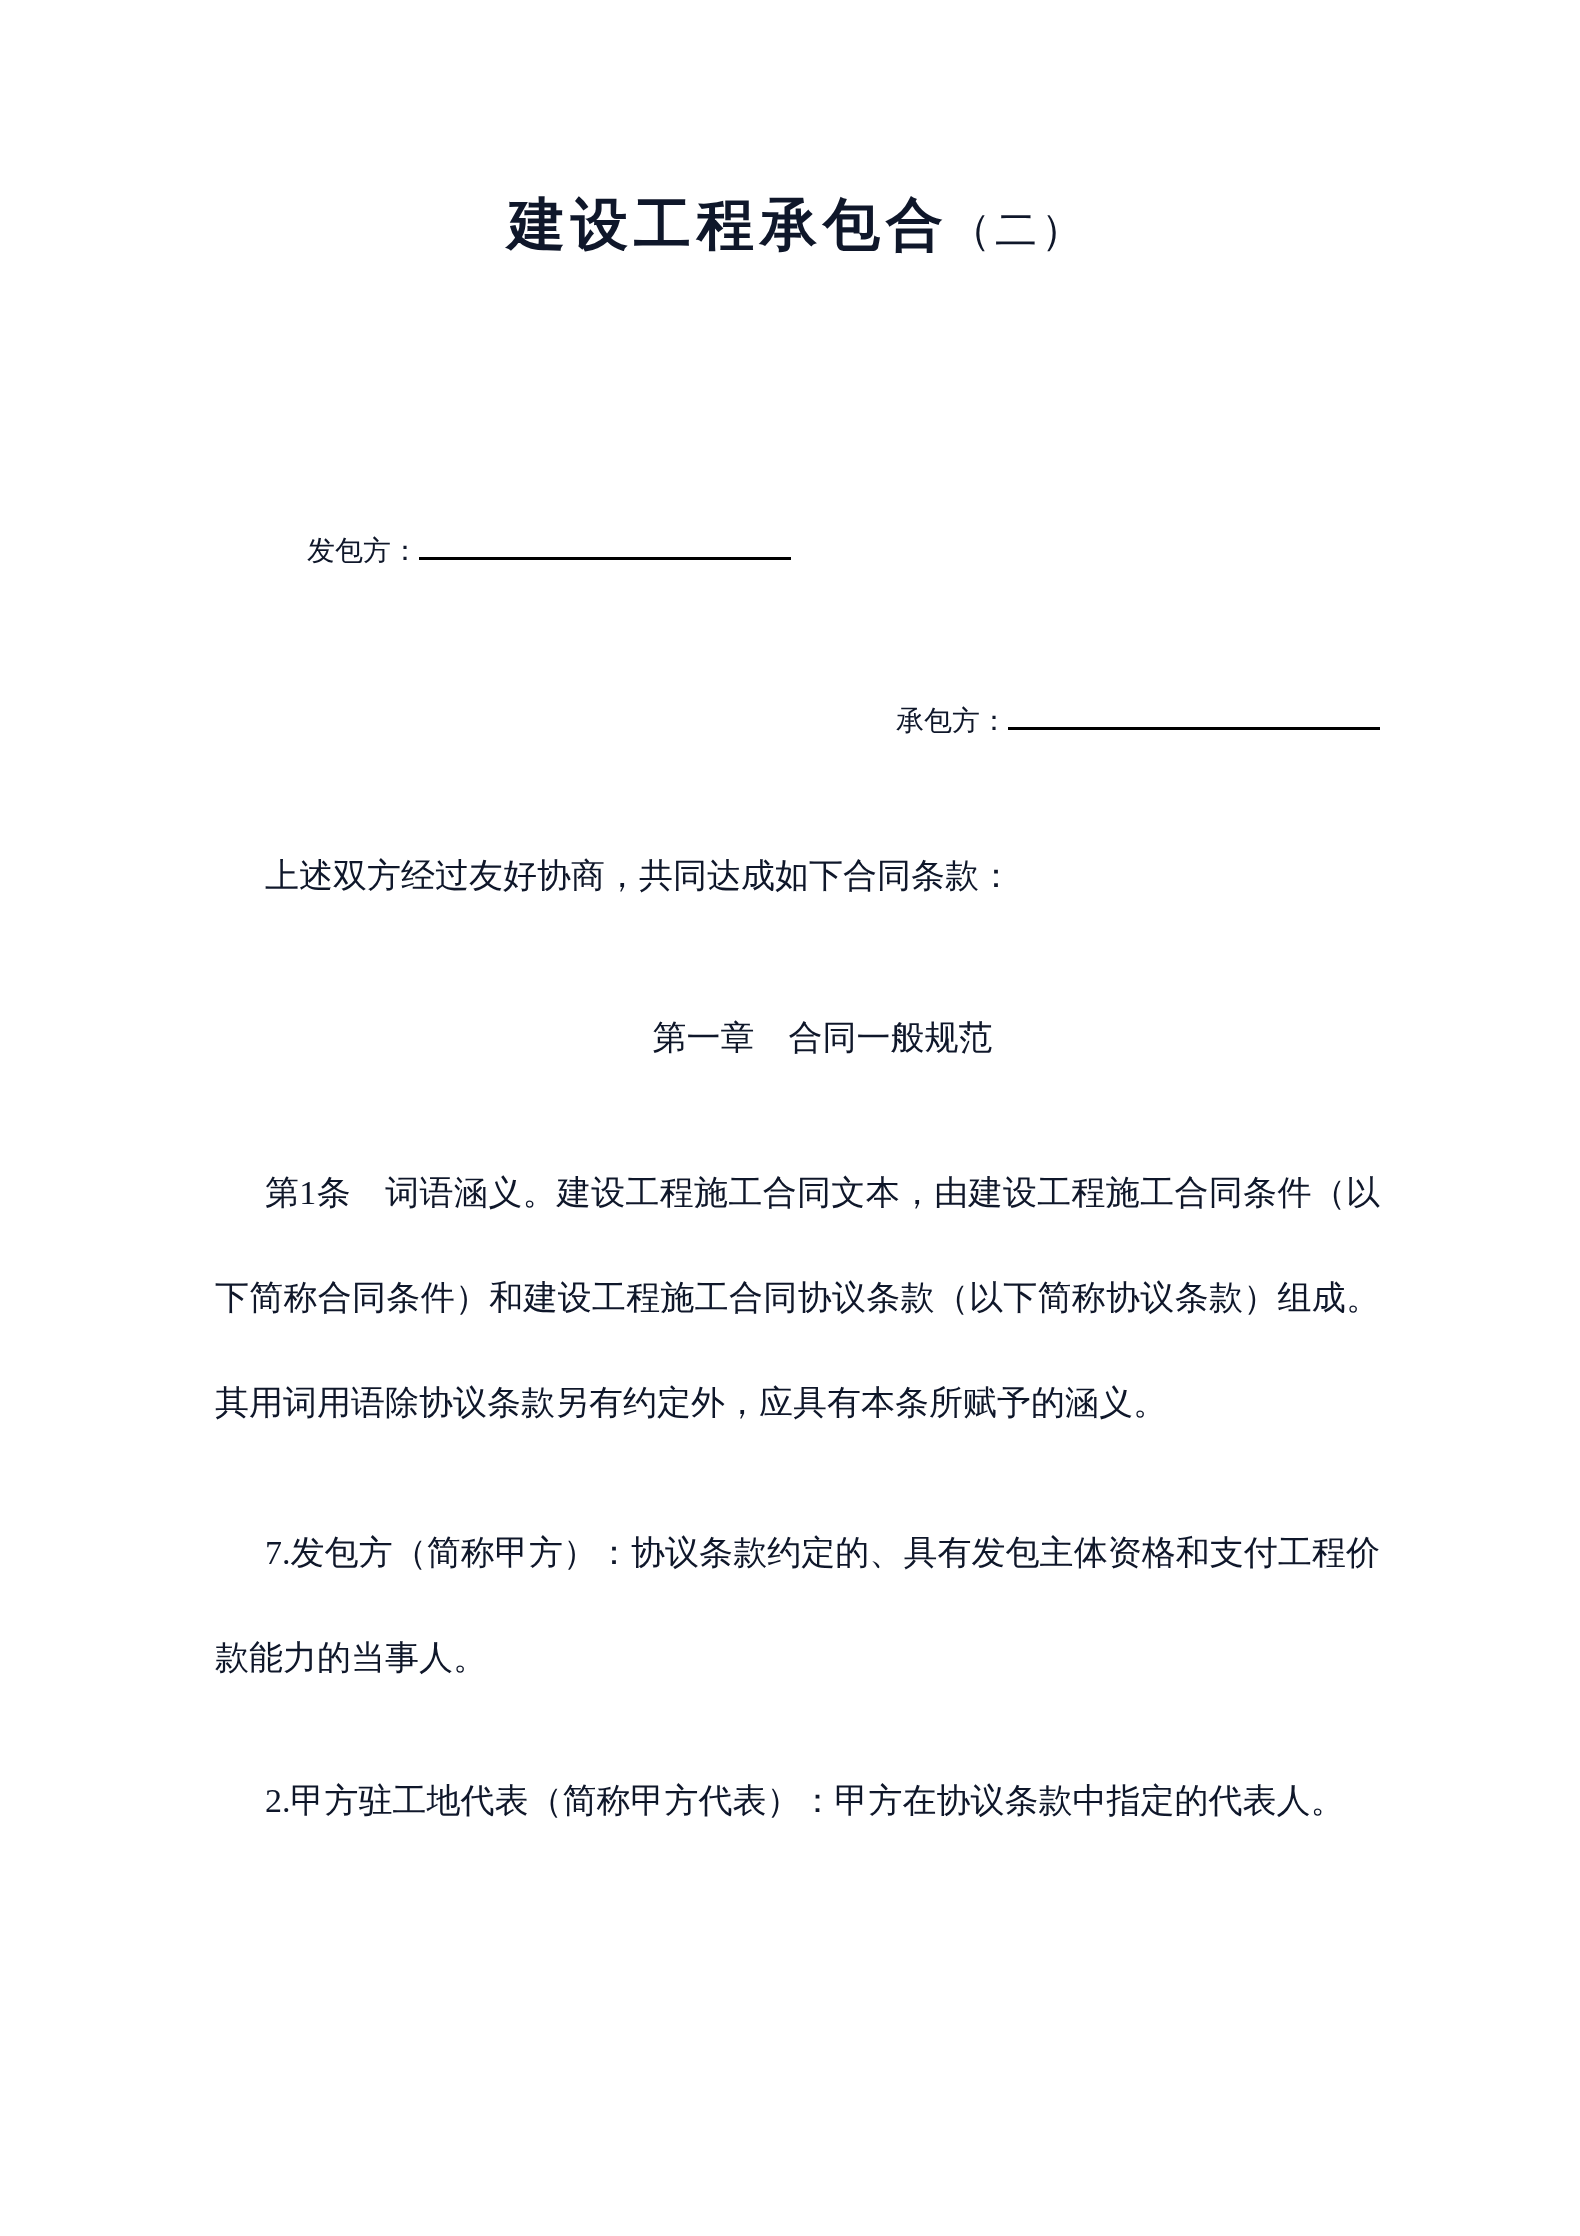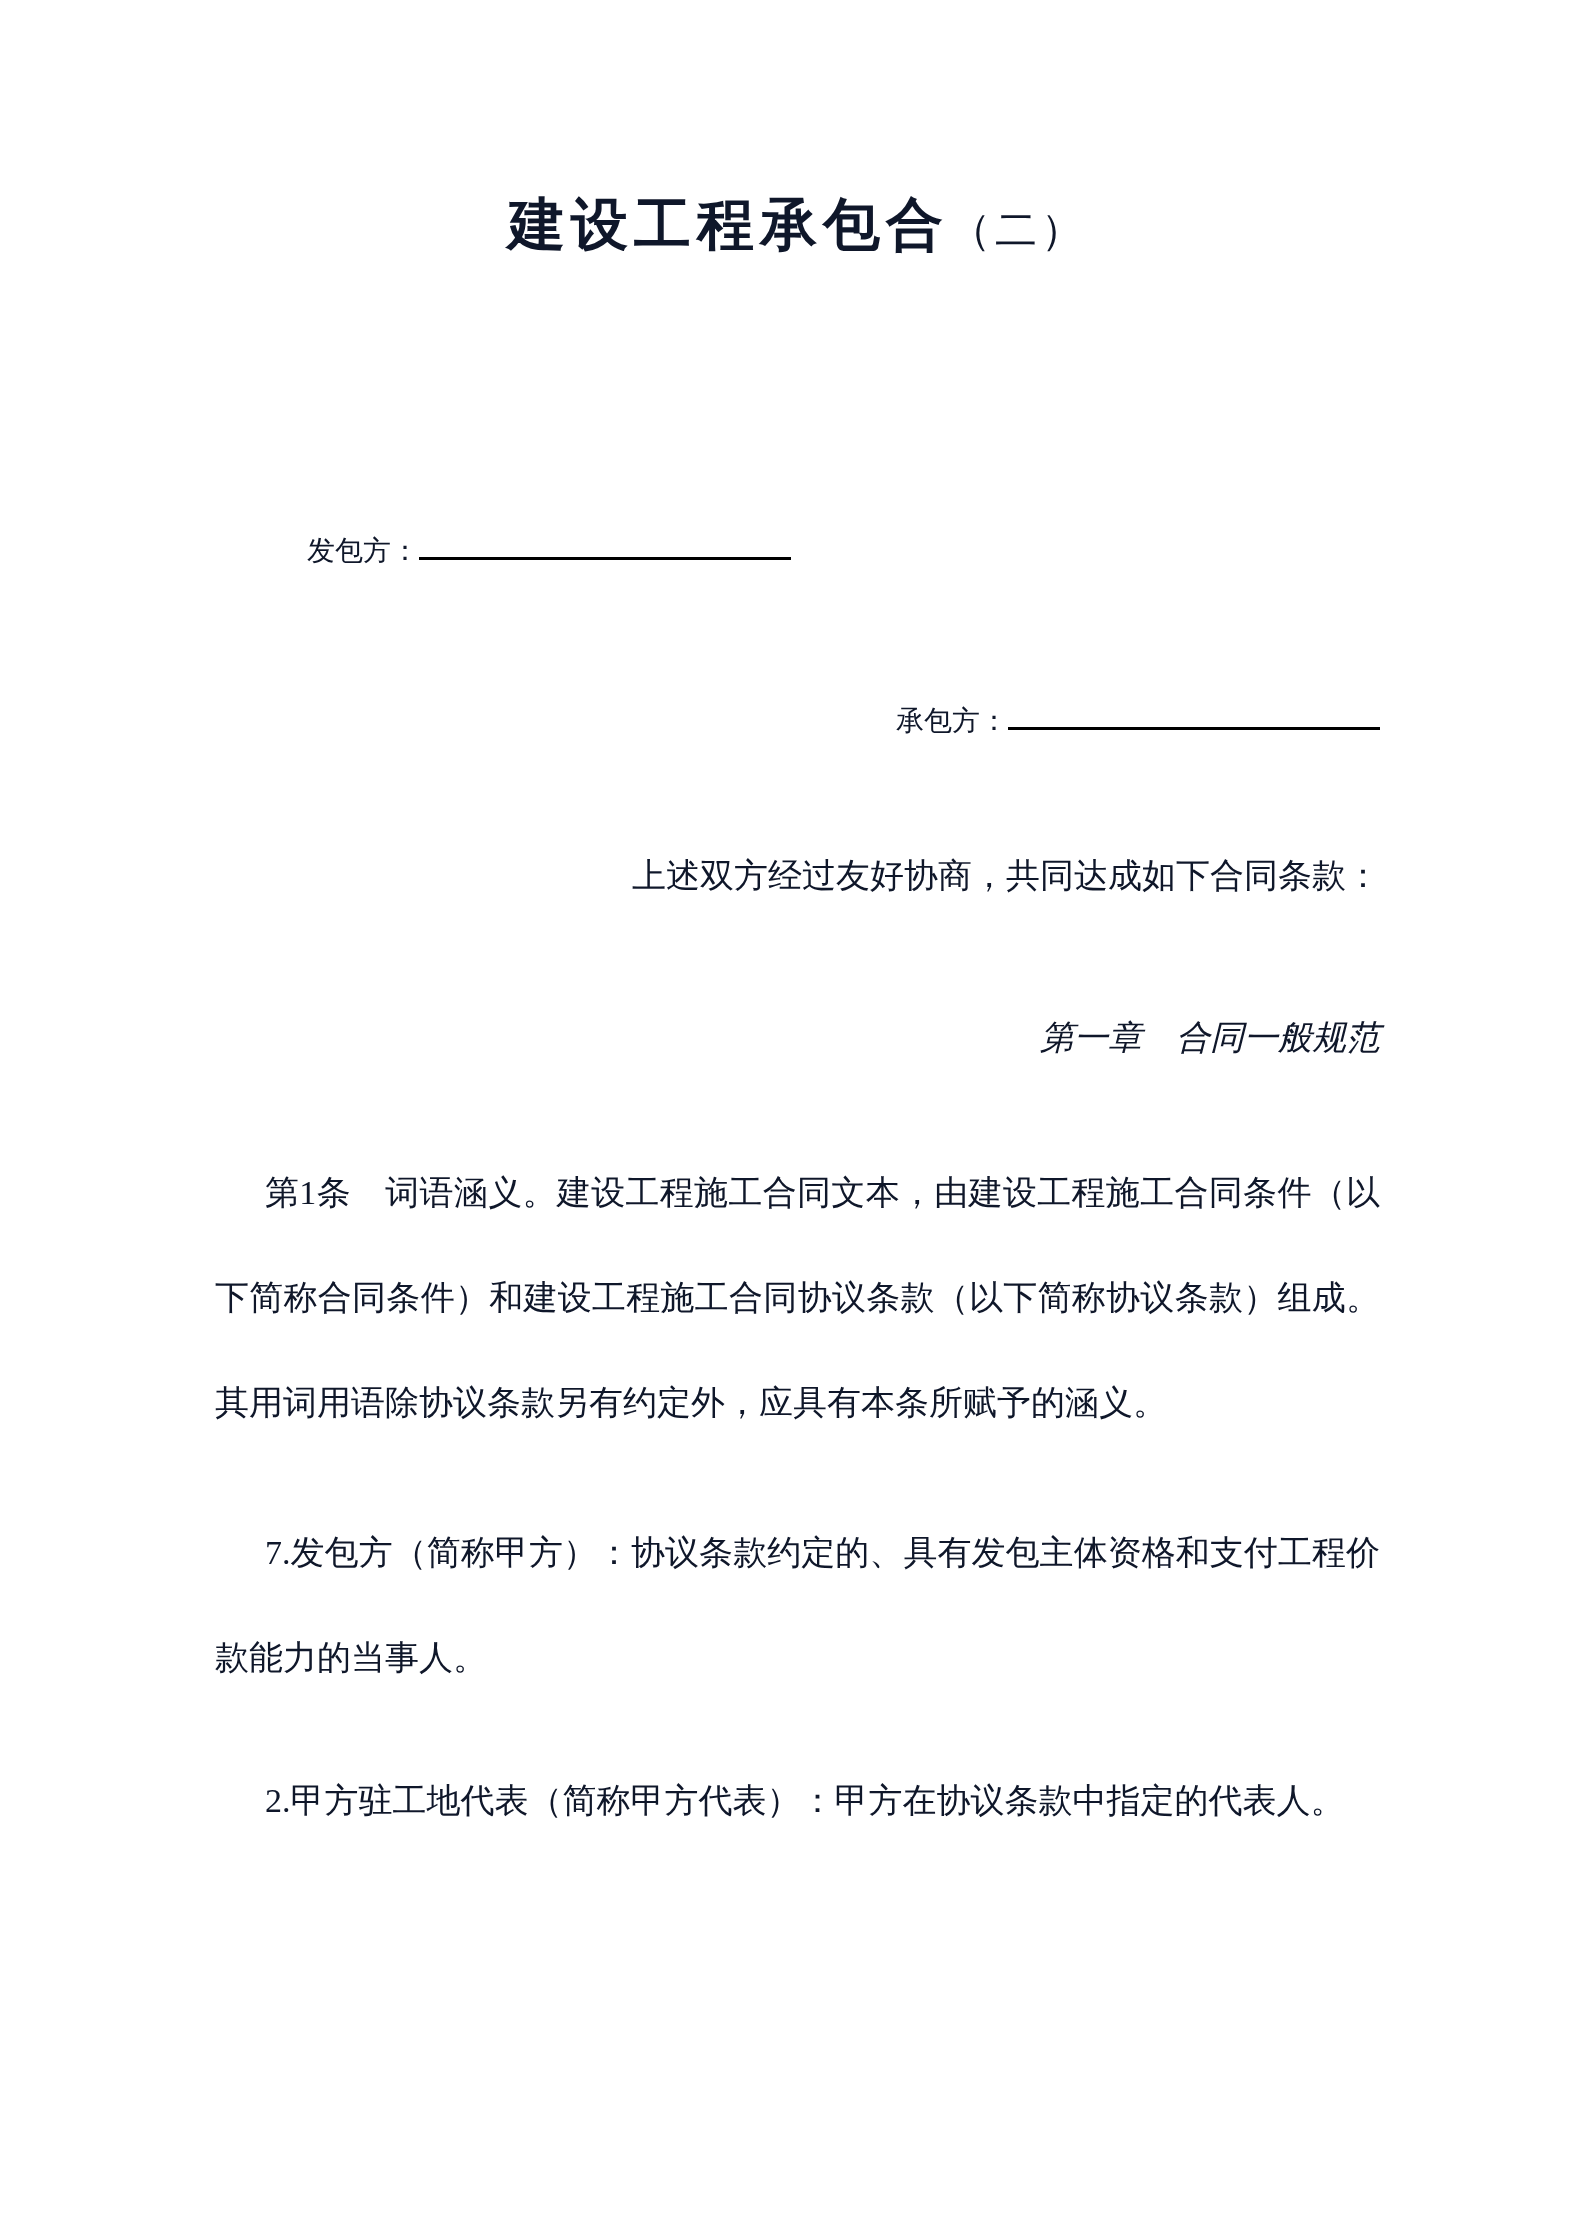--- a/index.html
+++ b/index.html
@@ -48,22 +48,22 @@
     height: 4px;
     border-bottom: 3px solid #000000;
   }
   .para {
     margin: 0;
     font-size: 34px;
     line-height: 105px;
     text-indent: 50px;
     text-align: justify;
   }
-  .intro   { margin-top: 50px; text-align: right; }
-  .chapter { margin-top: 57px; text-align: right; font-style: italic; }
+  .intro   { margin-top: 50px; text-align: left; }
+  .chapter { margin-top: 57px; text-align: center; }
   .clause-1 { margin-top: 50px; }
   .clause-2 { margin-top: 45px; }
   .clause-3 { margin-top: 38px; }
   .clause-4 { margin-top: 38px; }
 </style>
 </head>
 <body>
 
 <div class="page">
 

